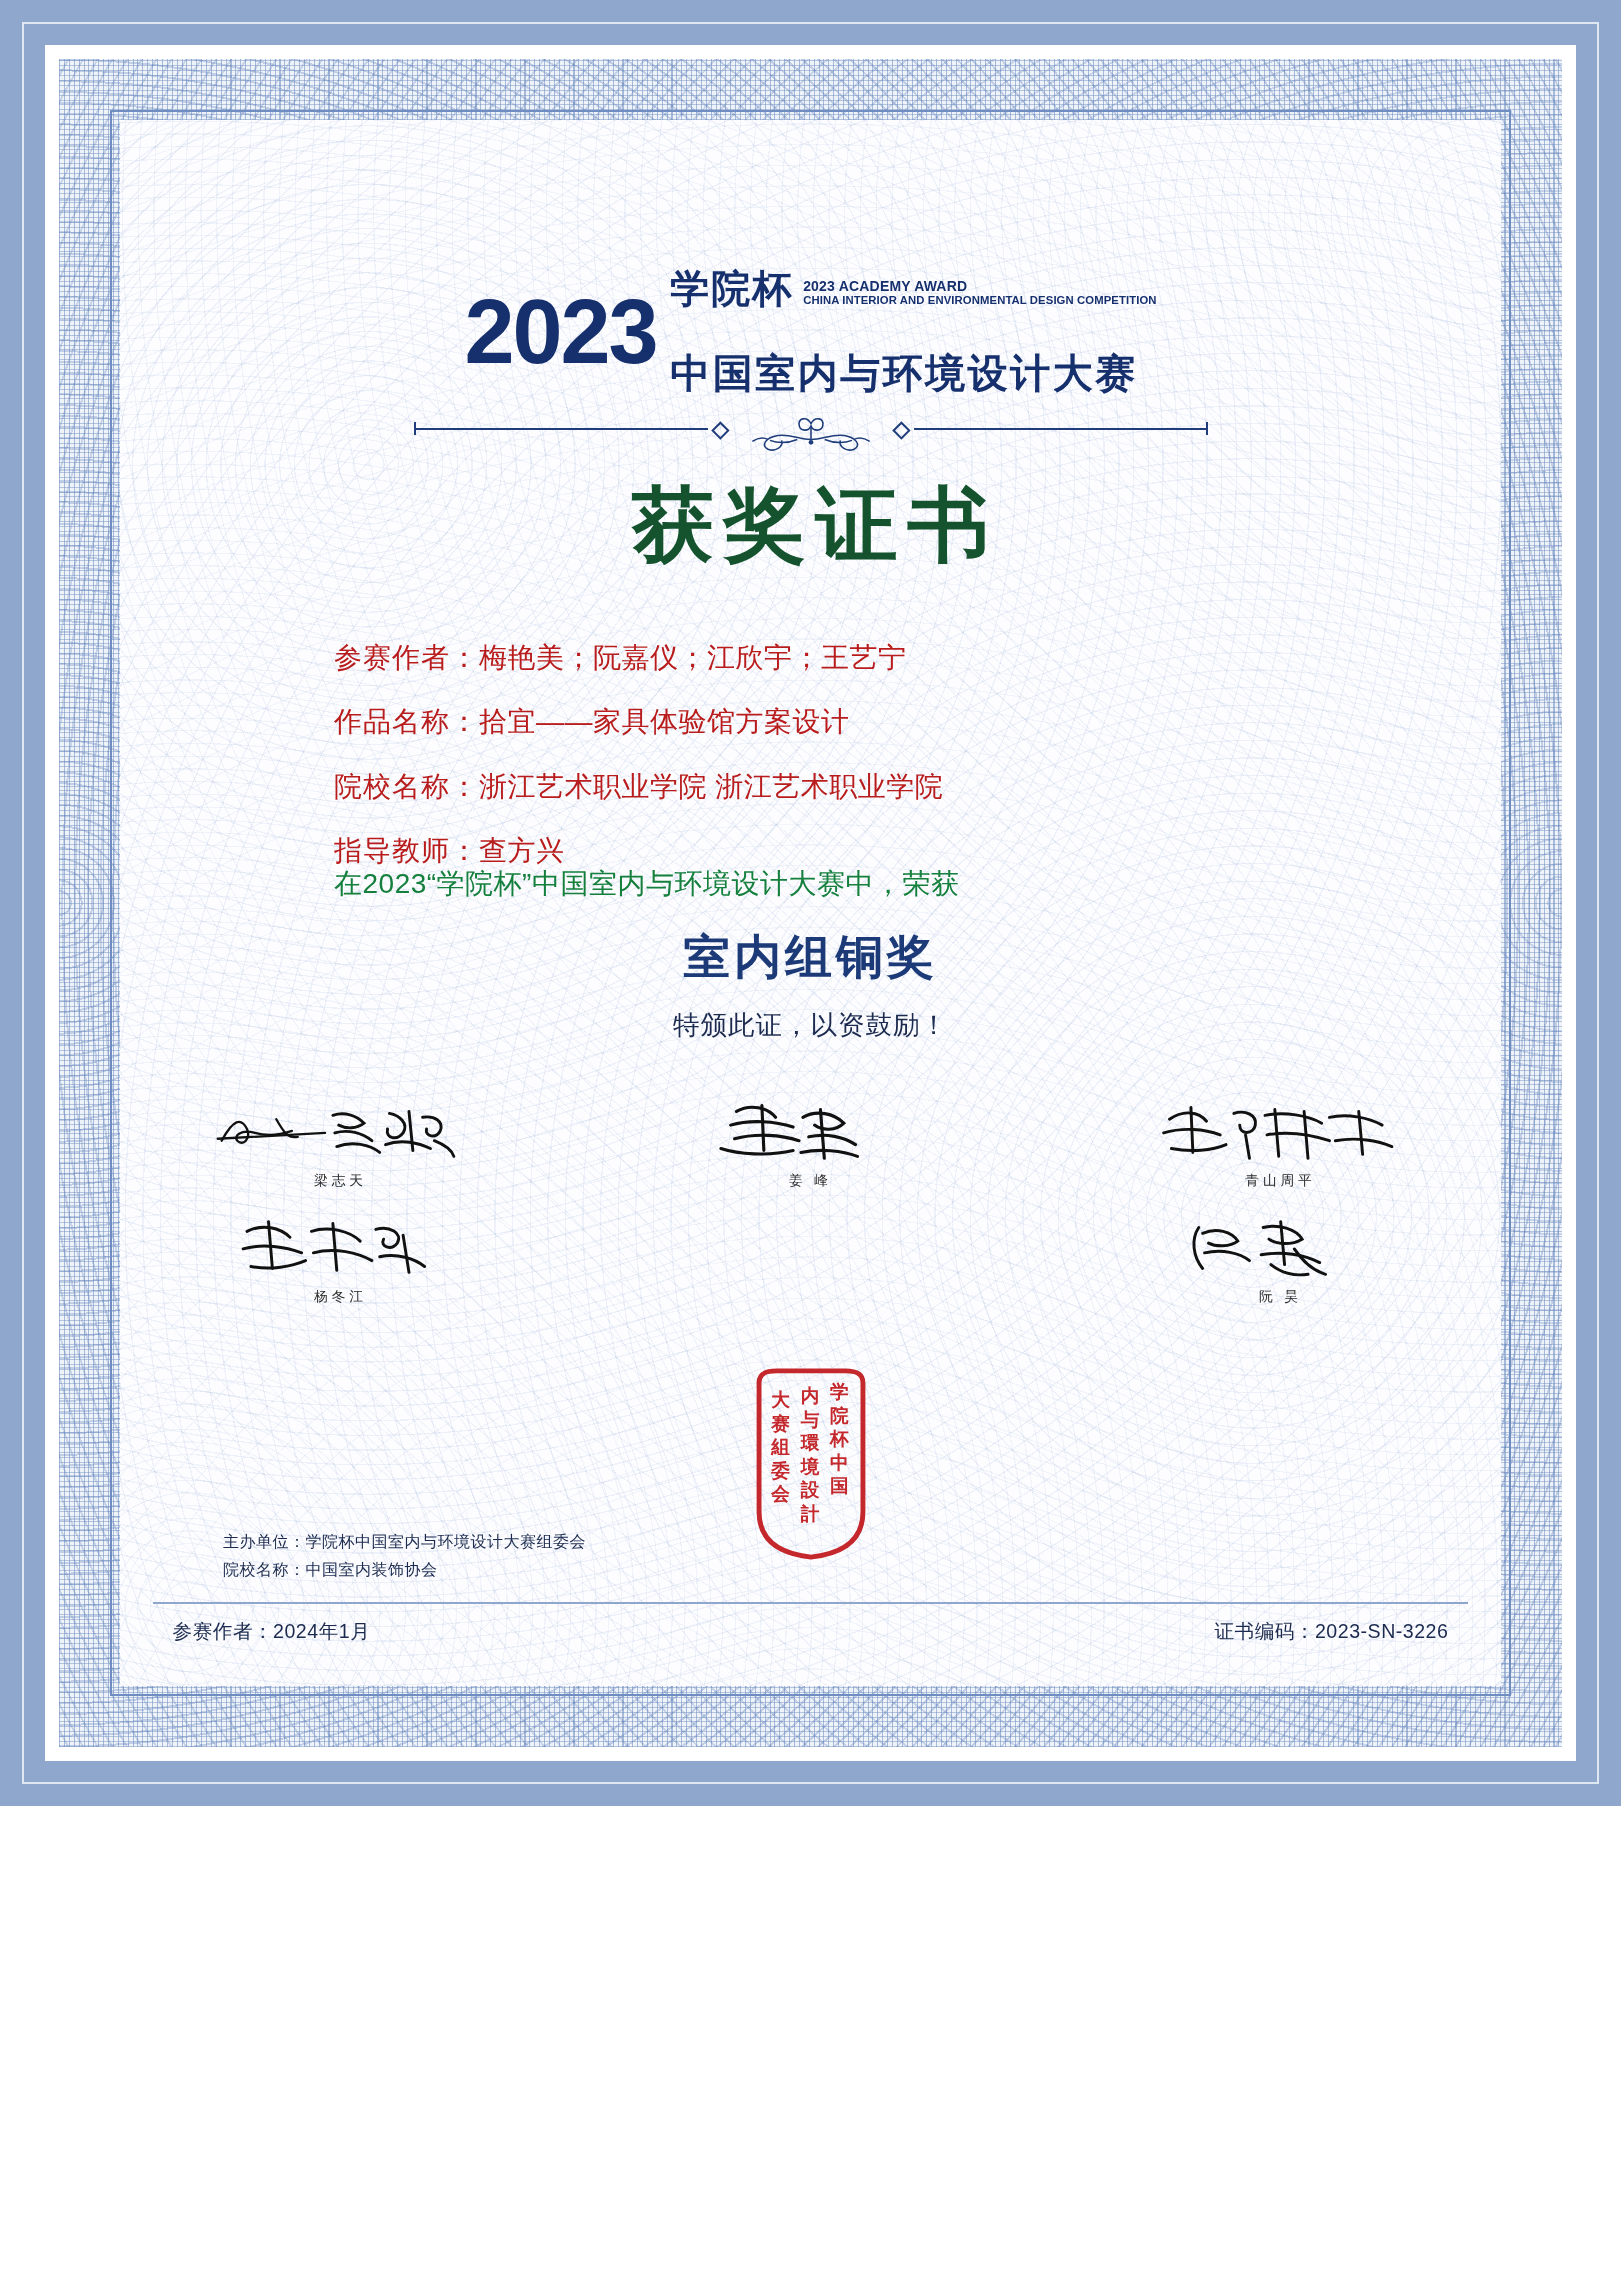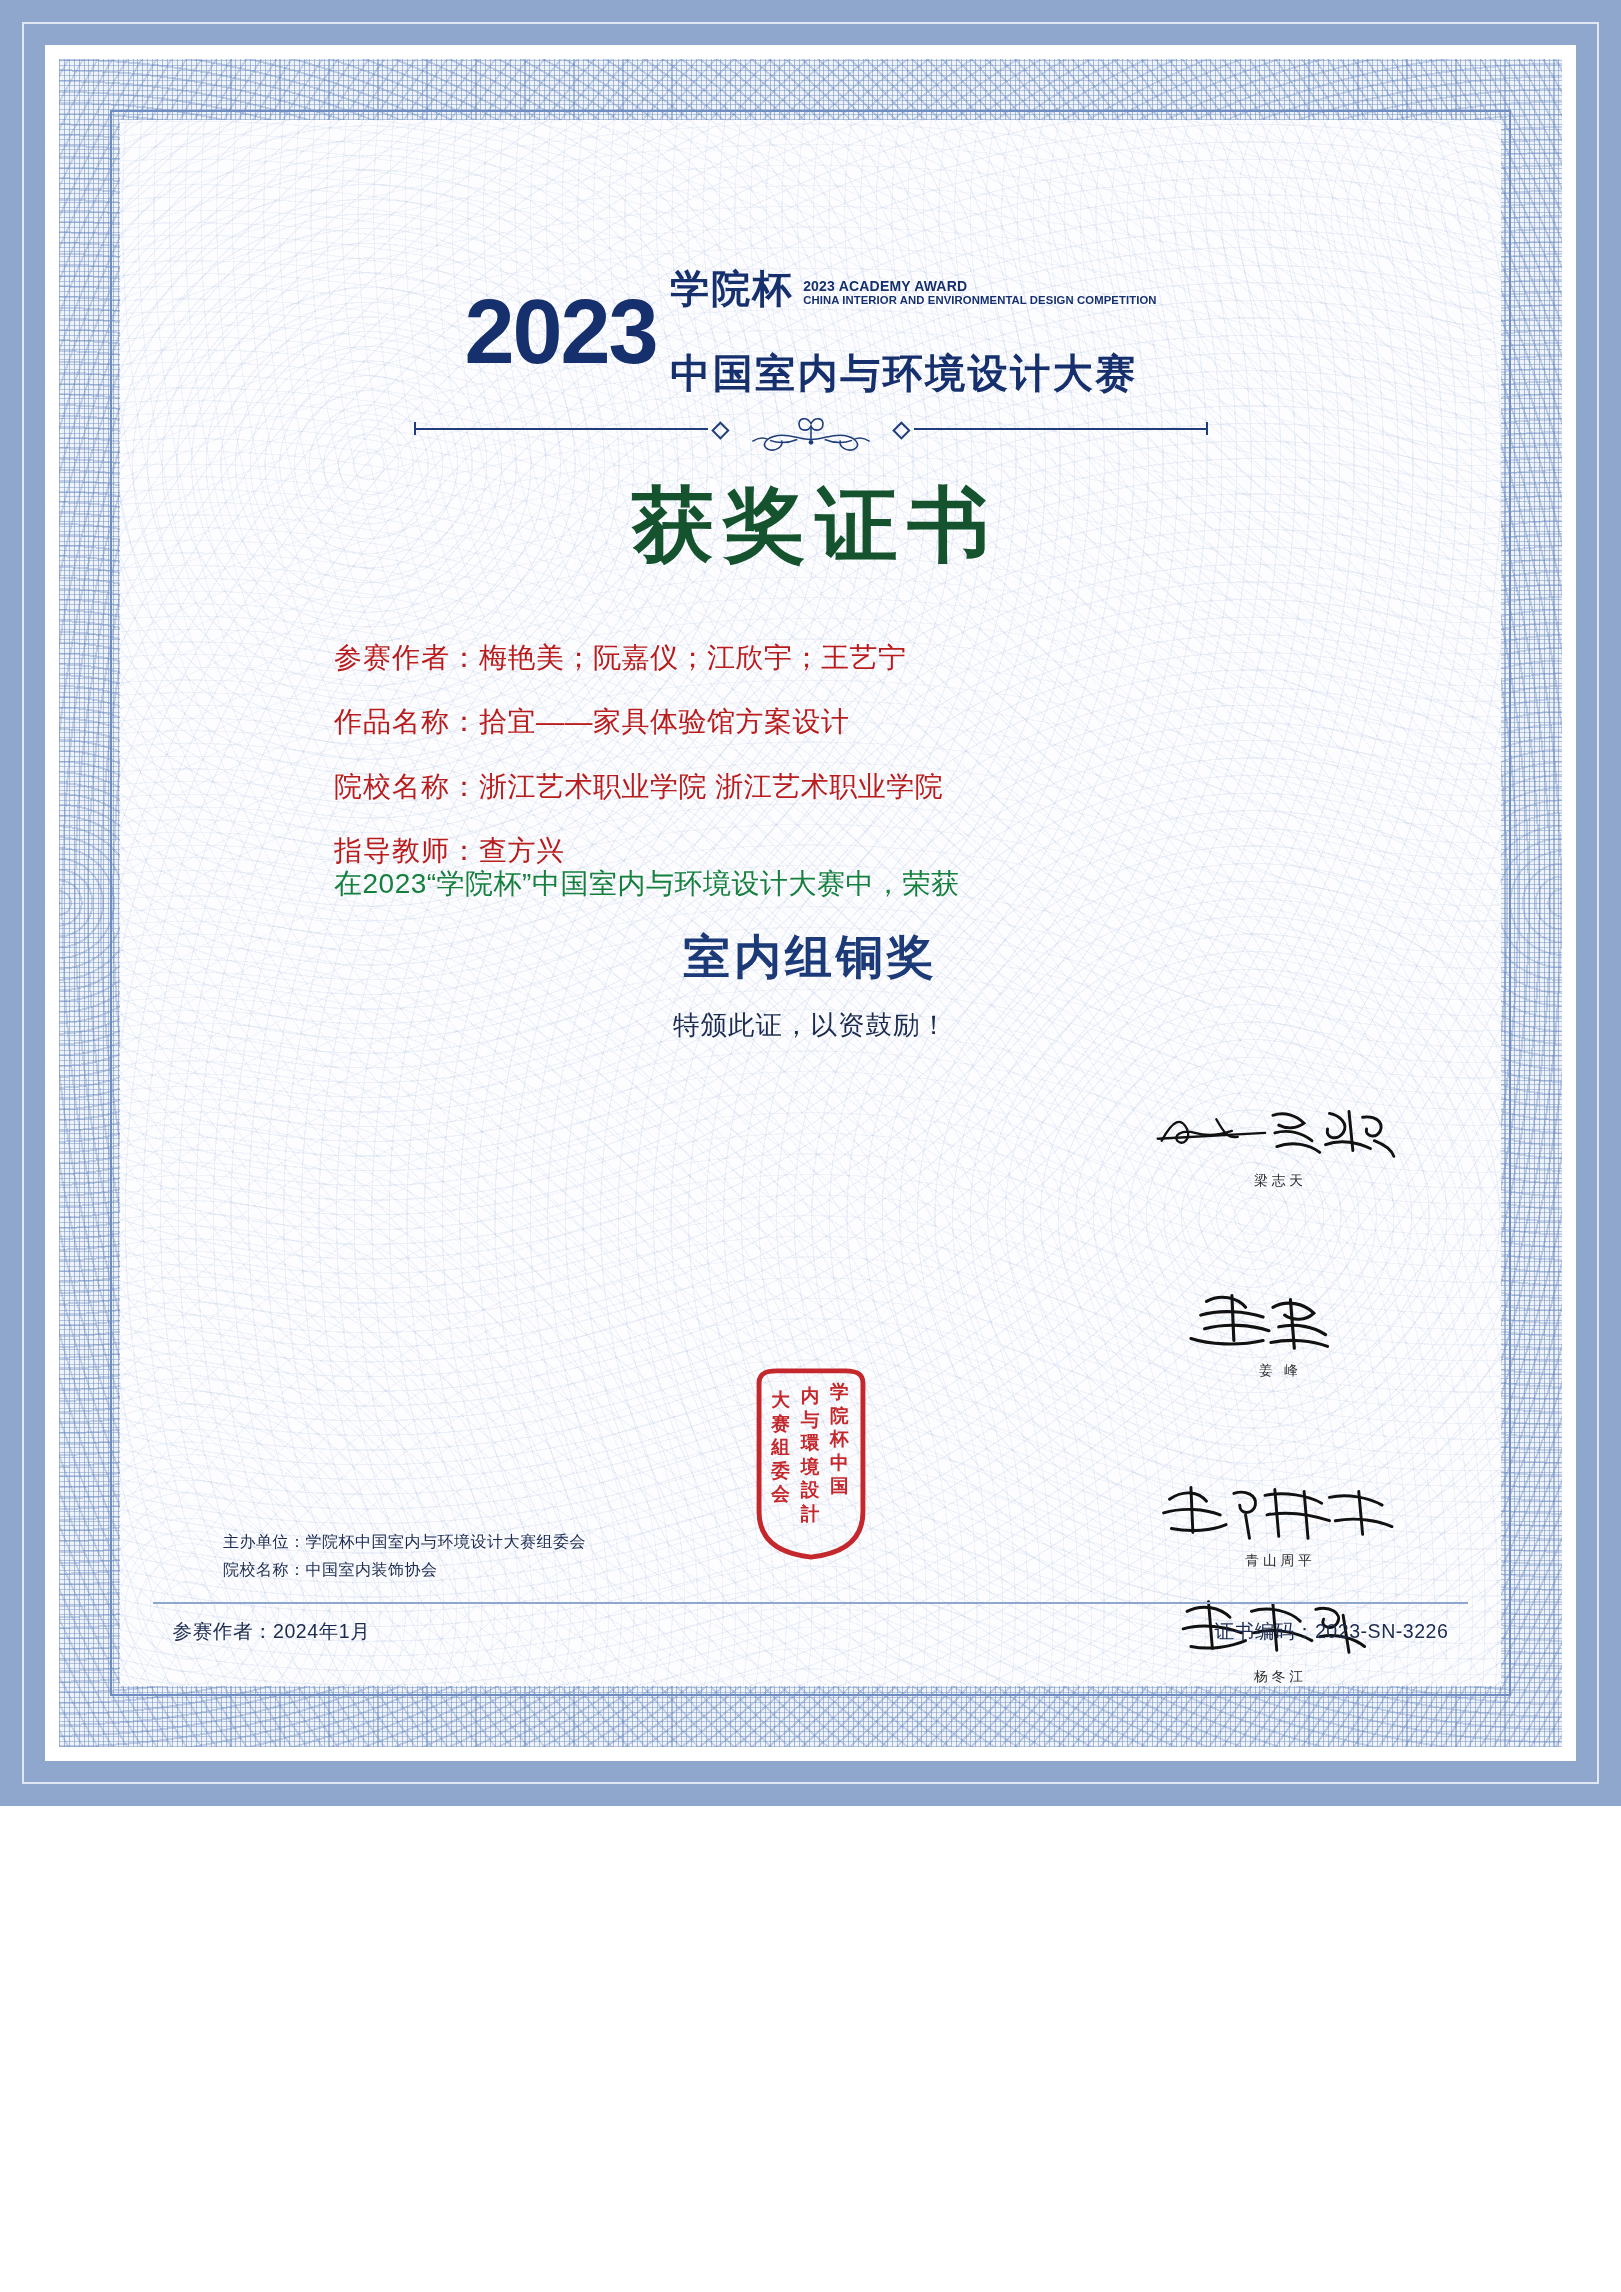--- a/index.html
+++ b/index.html
@@ -287,21 +287,20 @@
   .sig-area {
     position: absolute;
     left: 88px;
     right: 88px;
     top: 970px;
   }
   .sig-row {
     display: flex;
     justify-content: space-between;
     align-items: flex-end;
-    flex-direction: column;
   }
   .sig-row.row1 { gap: 90px; }
   .sig-row.row2 { gap: 90px; margin-top: 15.7px; }
   .sig-item {
     width: 265px;
     text-align: center;
   }
   .sig-mark {
     height: 80px;
     display: block;

